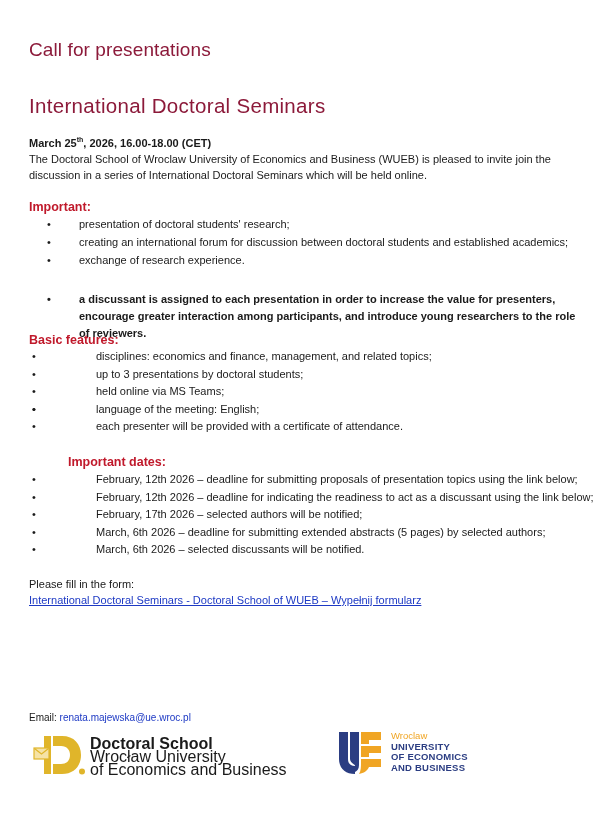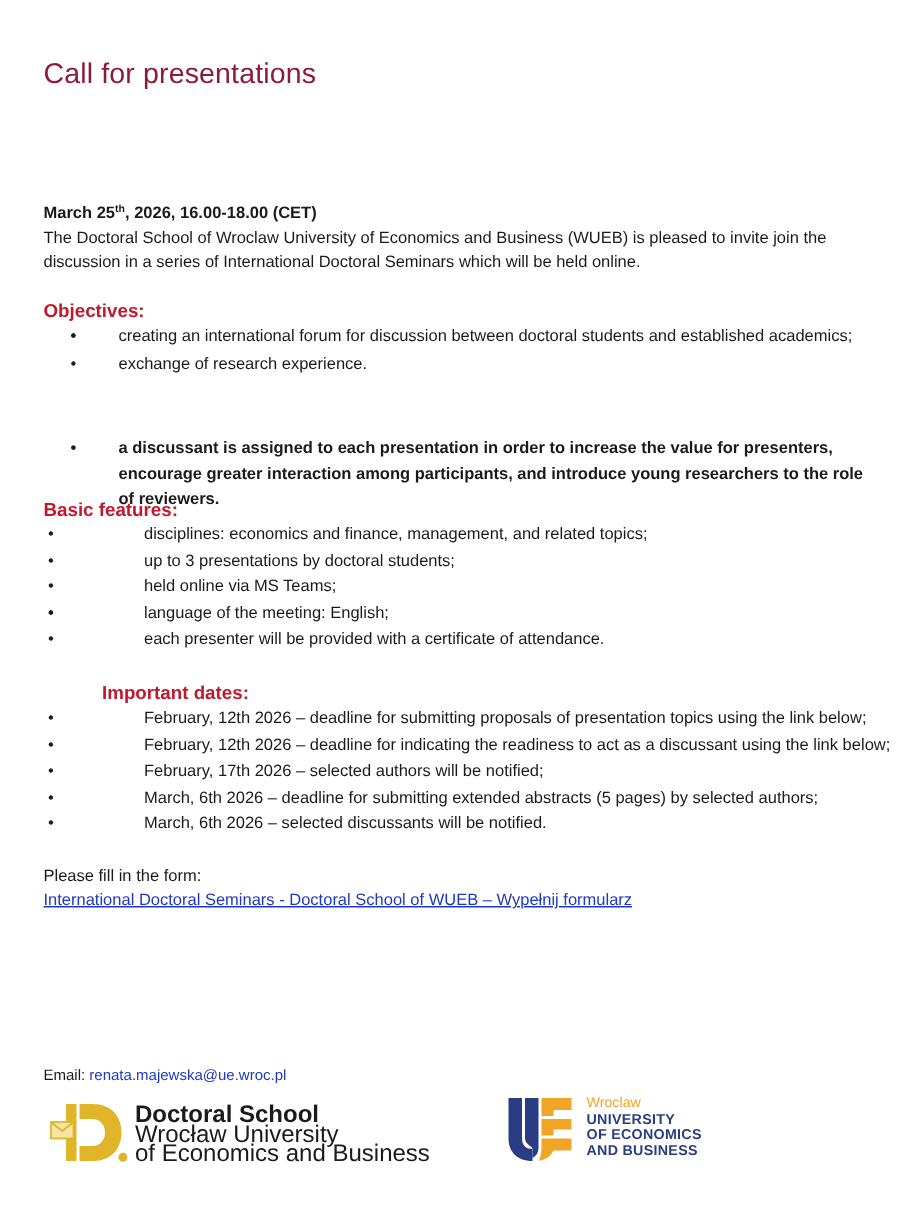--- a/index.html
+++ b/index.html
@@ -55,29 +55,30 @@
     .ue-text { position: absolute; left: 391px; top: 731px; font-size: 9.5px; line-height: 10.5px; }
     .ue-text .city { color: #f0a524; font-size: 9.5px; }
     .ue-text .uni { color: #2b3d82; font-weight: bold; letter-spacing: 0.2px; }
   </style>
 </head>
 <body>
 
 <div class="page">
 
   <div class="kicker">Call for presentations</div>
+  <div class="title">International Doctoral Seminars</div>
 
   <div class="date-line">
     <span>March 25</span><sup>th</sup><span>, 2026, 16.00-18.00 (CET)</span>
   </div>
   <div class="intro">The Doctoral School of Wroclaw University of Economics and Business (WUEB) is pleased to invite join the discussion in a series of International Doctoral Seminars which will be held online.</div>
 
-  <div class="section-head" style="top:200px;">Objectives:</div>
+  <div class="section-head" style="top:200px;">Important:</div>
   <ul class="list indent" style="top:216px;">
-    <li><span class="bullet">•</span></li>
+    <li><span class="bullet">•</span><span>presentation of doctoral students' research;</span></li>
     <li><span class="bullet">•</span><span>creating an international forum for discussion between doctoral students and established academics;</span></li>
     <li style="margin-top:1px;"><span class="bullet">•</span><span>exchange of research experience.</span></li>
   </ul>
 
   <ul class="list indent bold" style="top:291px; width:540px;">
     <li><span class="bullet">•</span><span>a discussant is assigned to each presentation in order to increase the value for presenters, encourage greater interaction among participants, and introduce young researchers to the role of reviewers.</span></li>
   </ul>
 
   <div class="section-head" style="top:333px;">Basic features:</div>
   <ul class="list wide" style="top:348px;">

